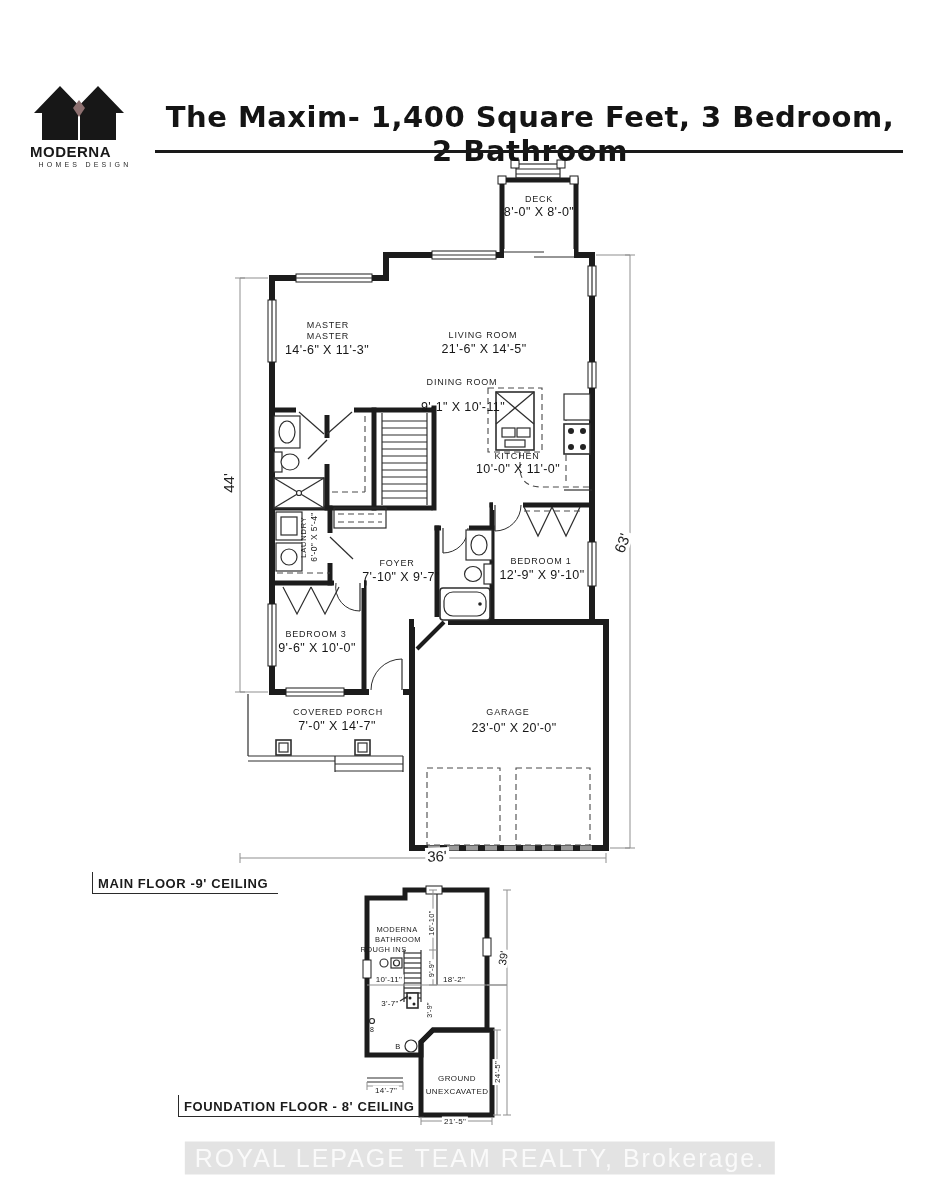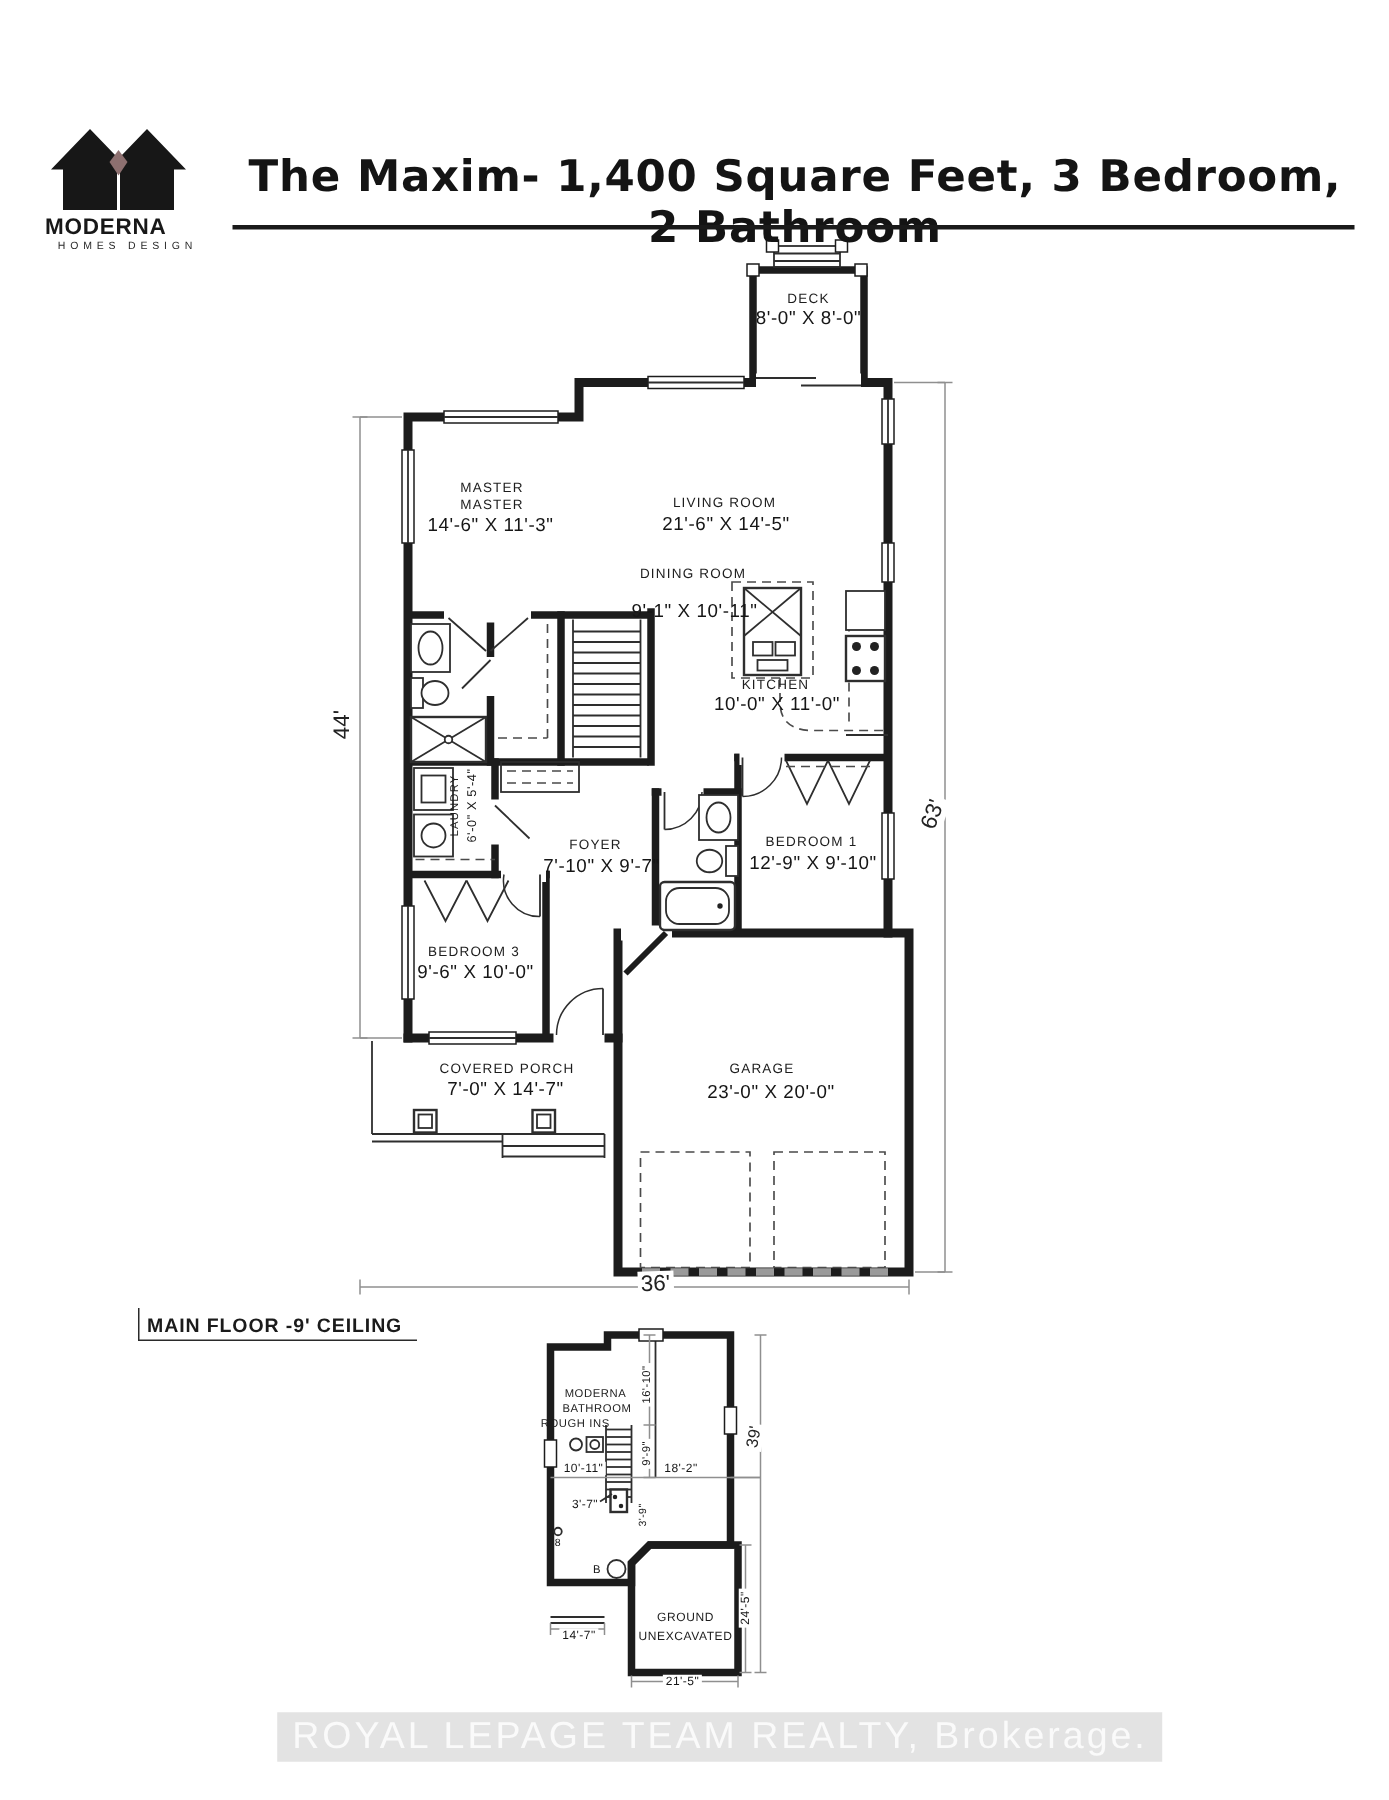--- a/index.html
+++ b/index.html
@@ -370,20 +370,21 @@
   <div class="pd" style="left:337px;top:726px;">7'-0" X 14'-7"</div>
 
   <div class="pl" style="left:508px;top:712px;">GARAGE</div>
   <div class="pd" style="left:514px;top:728px;">23'-0" X 20'-0"</div>
 
   <div class="bigdim wbg" style="left:437px;top:856px;transform:translate(-50%,-50%) rotate(-2deg);">36'</div>
   <div class="bigdim" style="left:228px;top:483px;transform:translate(-50%,-50%) rotate(-90deg);">44'</div>
   <div class="bigdim wbg" style="left:622px;top:543px;transform:translate(-50%,-50%) rotate(-70deg);">63'</div>
 
   <div class="caption" style="left:92px;top:872px;">MAIN FLOOR -9' CEILING</div>
+  <div class="caption" style="left:178px;top:1095px;">FOUNDATION FLOOR - 8' CEILING</div>
 
   <div class="fl" style="left:397px;top:929px;">MODERNA</div>
   <div class="fl" style="left:398px;top:939px;">BATHROOM</div>
   <div class="fl" style="left:376px;top:949px;padding-left:15px;">ROUGH INS</div>
 
   <div class="fd wbg" style="left:431px;top:923px;transform:translate(-50%,-50%) rotate(-90deg);font-size:7.5px;">16'-10"</div>
   <div class="fd wbg" style="left:431px;top:969px;transform:translate(-50%,-50%) rotate(-90deg);font-size:7.5px;">9'-9"</div>
   <div class="fd wbg" style="left:389px;top:979px;">10'-11"</div>
   <div class="fd wbg" style="left:454px;top:979px;">18'-2"</div>
   <div class="fd" style="left:390px;top:1003px;">3'-7"</div>

